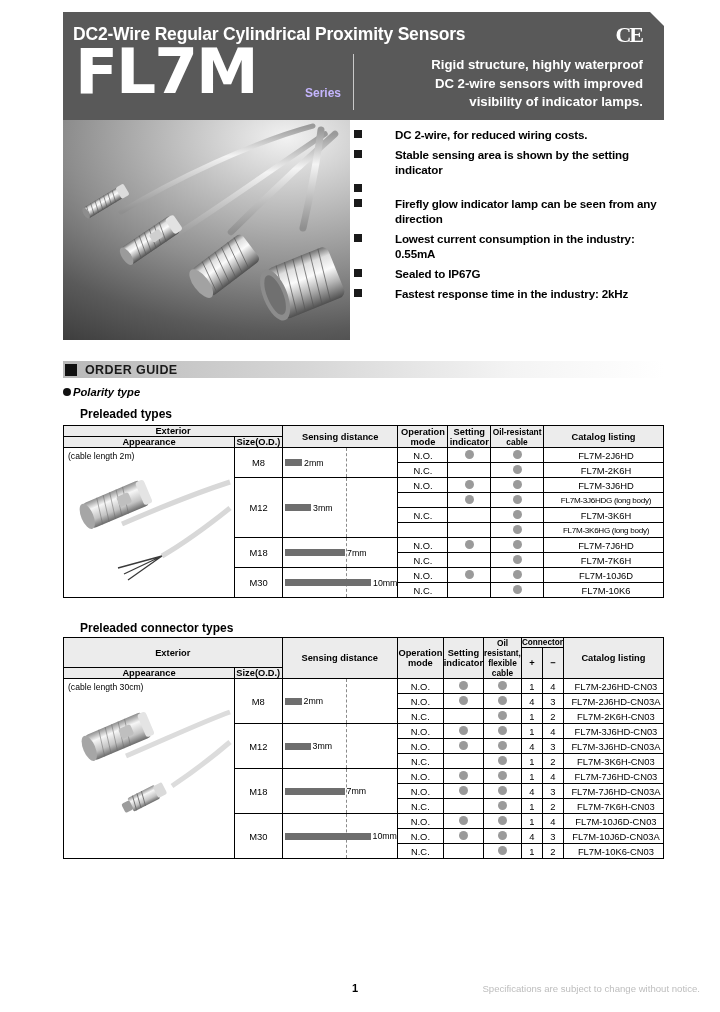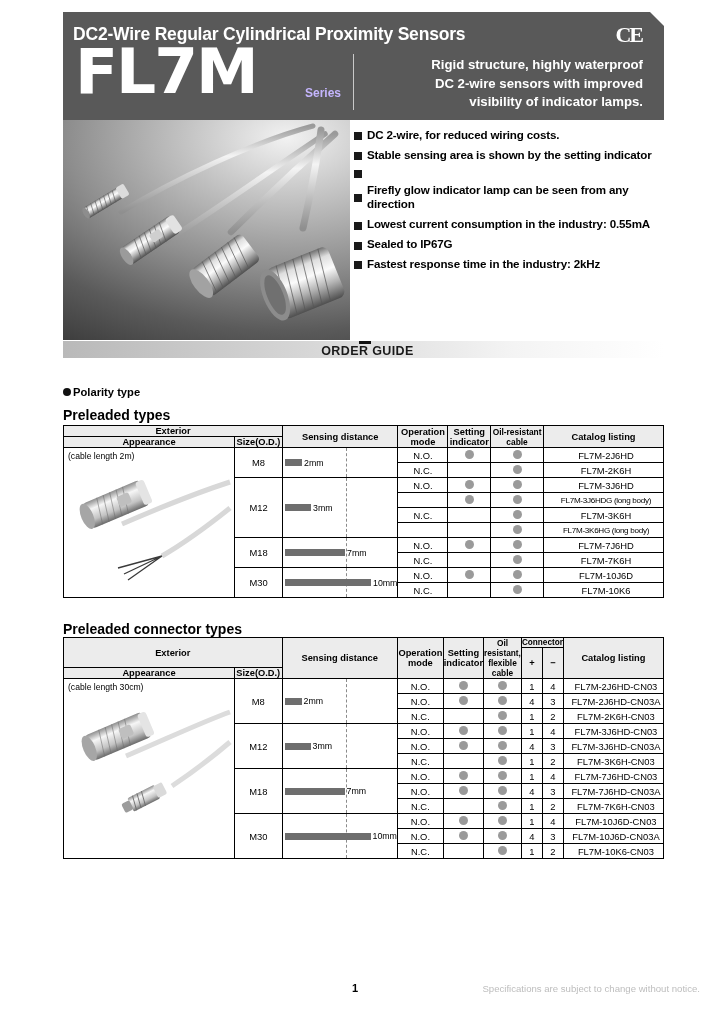--- a/index.html
+++ b/index.html
@@ -59,23 +59,23 @@
     background:
       radial-gradient(ellipse 140% 110% at 78% 8%, #f2f2f2 0%, #c9c9c9 22%, #8d8d8d 55%, #5a5a5a 80%, #3e3e3e 100%);
     overflow: hidden;
   }
   .photo svg { position: absolute; left: 0; top: 0; }
   .features {
     position: absolute; left: 287px; top: 0; width: 314px; height: 220px;
     background: #ffffff; padding: 8px 6px 0 4px;
   }
   .feat {
-    display: flex; align-items: center;
+    display: flex; align-items: flex-start;
     margin-bottom: 5px; font-size: 11.6px; font-weight: bold;
-    line-height: 1.28; letter-spacing: -0.15px;
+    line-height: 1.28; letter-spacing: -0.15px; gap: 28px;
   }
   .feat .sq {
     flex: none; width: 8px; height: 8px; background: #1a1a1a;
     margin: 2px 5px 0 0;
   }
 
   
   .sect {
     position: absolute; left: 63px; width: 601px; height: 17px;
     background: linear-gradient(to right, #b9b9b9 0%, #d6d6d6 40%, #f4f4f4 75%, #ffffff 100%);
@@ -88,22 +88,22 @@
   }
   .bullet-round {
     position: absolute; left: 63px; font-size: 11.2px; font-weight: bold;
     display: flex; align-items: center;
   }
   .bullet-round .dot {
     width: 8px; height: 8px; border-radius: 50%;
     background: #111; margin-right: 2px;
   }
   .subcap {
-    position: absolute; left: 63px;
-    font-size: 14px; font-weight: bold;
+    position: absolute; left: 80px;
+    font-size: 12px; font-weight: bold;
   }
 
   
   table.t {
     position: absolute; border-collapse: collapse;
     font-size: 9.4px; background: #fff;
   }
   table.t th, table.t td {
     border: 1px solid #000; padding: 0; text-align: center;
     vertical-align: middle; font-weight: normal;
@@ -271,26 +271,26 @@
         <span class="sq"></span>
         <span>Sealed to IP67G</span>
       </div>
       <div class="feat">
         <span class="sq"></span>
         <span>Fastest response time in the industry: 2kHz</span>
       </div>
     </div>
   </div>
 
-  <div class="sect" style="top:341px;flex-direction:column;">
+  <div class="sect" style="top:361px;">
     <span class="sq"></span>
     <span class="txt">ORDER GUIDE</span>
   </div>
 
-  <div class="bullet-round" style="top:386px;">
+  <div class="bullet-round" style="top:386px;font-style:italic;">
     <span class="dot"></span>
     <span>Polarity type</span>
   </div>
 
   <div class="subcap" style="top:407px;">Preleaded types</div>
 
   <table class="t" id="tbl1" style="left:63px; top:425px; width:601px;">
       <tbody>
         <tr>
           <th colspan="2">Exterior</th>

